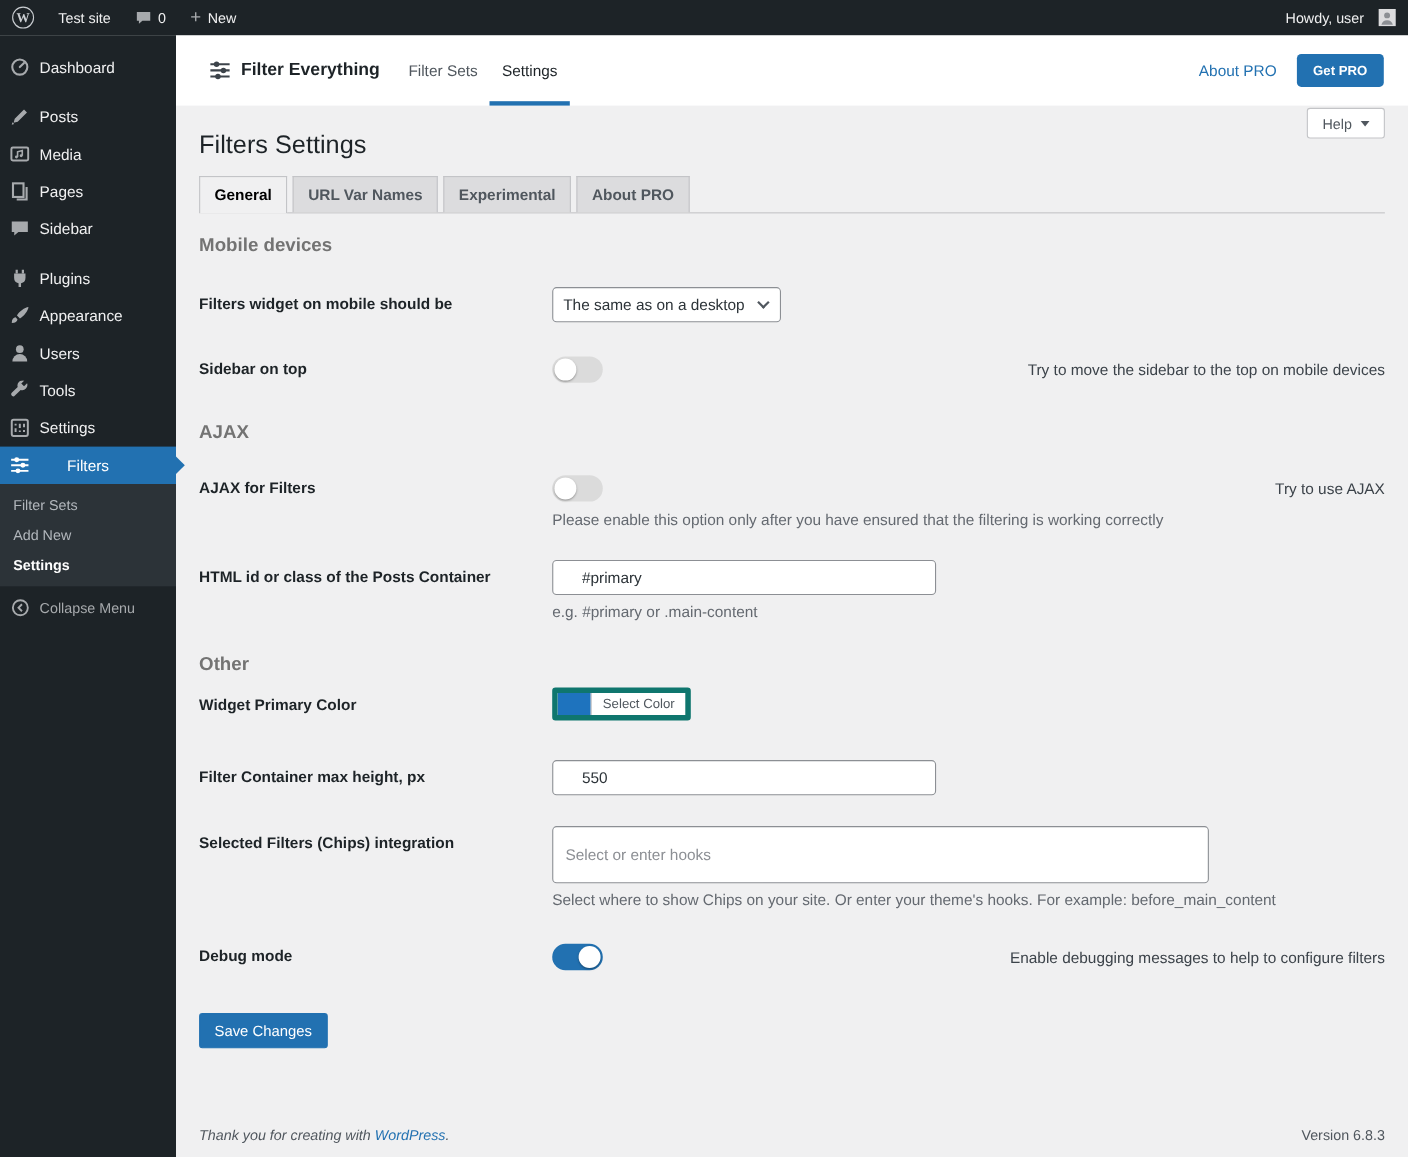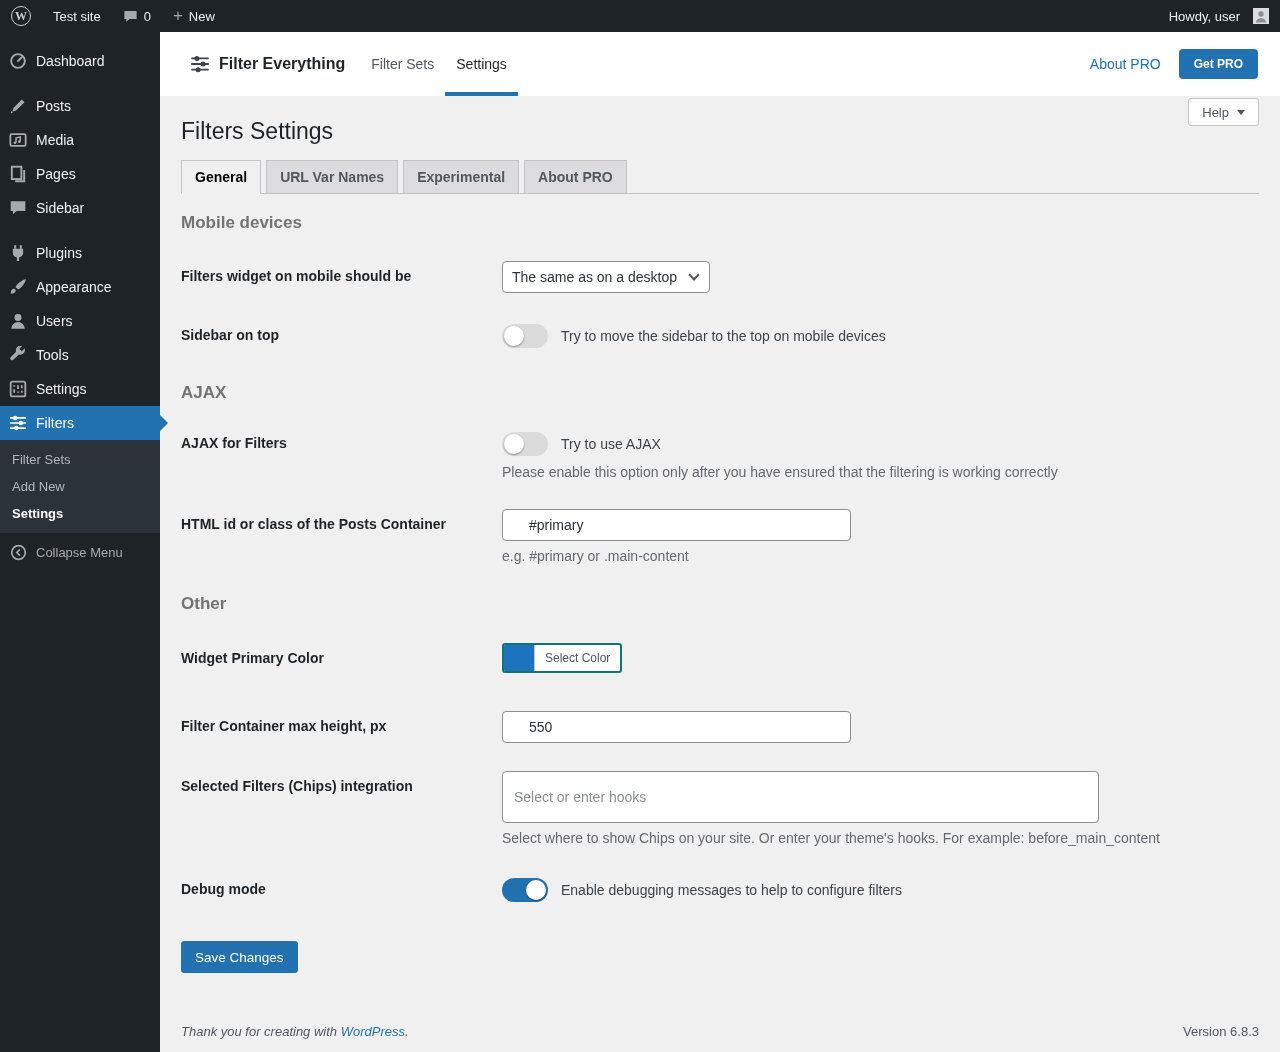--- a/index.html
+++ b/index.html
@@ -14,21 +14,21 @@
   .wp-logo { width:20px; height:20px; border-radius:50%; border:1.5px solid #c9cdd1; color:#c9cdd1; display:flex; align-items:center; justify-content:center; font-size:12px; font-weight:700; font-family:"Liberation Serif",serif; line-height:1; }
   .ab-icon { color:#a7aaad; display:flex; align-items:center; }
   .ab-plus { font-size:17px; color:#a7aaad; line-height:1; margin-top:-2px; }
   .avatar { width:16px; height:16px; display:inline-block; margin-left:7px; overflow:hidden; }
 
   
   .sidebar { position:absolute; top:32px; left:0; width:160px; height:1020px; background:#1d2327; z-index:50; }
   .menu { padding-top:12px; }
   .menu-item { display:flex; align-items:center; height:34px; color:#f0f0f1; font-size:14px; cursor:pointer; position:relative; }
   .mi-icon { width:36px; display:flex; justify-content:center; align-items:center; color:#a7aaad; flex:0 0 36px; }
-  .menu-item.active { background:#2271b1; color:#fff; }
+  .menu-item.active { background:#2271b1; color:#fff;gap:25px; }
   .menu-item.active .mi-icon { color:#fff; }
   .menu-item.active::after { content:""; position:absolute; right:-8px; top:50%; margin-top:-8px; border:8px solid transparent; border-left:8px solid #2271b1; border-right:0; }
   .menu-sep { height:11px; }
   .submenu { background:#2c3338; padding:6px 0; }
   .submenu-item { height:27px; display:flex; align-items:center; padding:0 12px; font-size:13px; color:#b2b7bc; cursor:pointer; }
   .submenu-item.current { color:#fff; font-weight:700; }
   .collapse-btn { margin-top:2px; display:flex; align-items:center; height:34px; color:#a7aaad; font-size:13px; cursor:pointer; }
 
   
   .main { position:absolute; left:160px; top:32px; width:1120px; height:1020px; background:#f0f0f1; }
@@ -58,45 +58,45 @@
   .st-ajax { margin-top:35px; }
   .st-other { margin-top:30px; }
 
   .row { display:flex; align-items:flex-start; }
   .row-label { flex:0 0 321px; font-size:14px; font-weight:700; color:#1d2327; padding-top:7px; }
   .row-field { flex:1; }
   .r-select { margin-top:28px; }
   .r-sidebartop { margin-top:31px; }
   .r-ajax { margin-top:29px; }
   .r-container { margin-top:29px; }
-  .r-color { margin-top:29px; }
+  .r-color { margin-top:11px; }
   .r-maxheight { margin-top:36px; }
   .r-chips { margin-top:28px; }
   .r-debug { margin-top:32px; }
   .toggle-row .row-label { padding-top:3px; }
 
   .select-wrap { position:relative; display:inline-block; }
   .wp-select { appearance:none; -webkit-appearance:none; min-width:198px; height:32px; padding:0 32px 0 9px; border:1px solid #8c8f94; border-radius:4px; background:#fff; font-size:14px; color:#2c3338; font-family:inherit; cursor:pointer; }
   .select-caret { position:absolute; right:12px; top:10px; width:8px; height:8px; border-right:2px solid #50575e; border-bottom:2px solid #50575e; transform:rotate(45deg); pointer-events:none; }
 
-  .toggle-line { display:flex; align-items:center; gap:13px; }
+  .toggle-line { display:flex; align-items:center; gap:13px;justify-content:space-between; }
   .toggle { width:46px; height:24px; border-radius:12px; background:#dbdbdb; position:relative; cursor:pointer; flex:0 0 46px; display:inline-block; }
   .toggle .knob { position:absolute; top:2px; left:2px; width:20px; height:20px; border-radius:50%; background:#fff; box-shadow:0 1px 2px rgba(0,0,0,.35); }
   .toggle.on { background:#2271b1; }
   .toggle.on .knob { left:auto; right:2px; }
   .toggle-text { font-size:14px; color:#3c434a; }
 
   .description { margin-top:8px; font-size:14px; color:#646970; }
   .desc-tight { margin-top:7px; }
 
   .text-input { width:349px; height:32px; border:1px solid #8c8f94; border-radius:4px; padding:0 26px; font-size:14px; color:#2c3338; background:#fff; font-family:inherit; }
   .text-input::placeholder { color:#8c8f94; }
   .chips-input { width:597px; height:52px; padding:0 11px; }
 
-  .color-btn { display:inline-flex; align-items:stretch; height:30px; border:2px solid #0f766e; border-radius:3px; overflow:hidden; background:#fff; cursor:pointer; }
+  .color-btn { display:inline-flex; align-items:stretch; height:30px; border:5px solid #0f766e; border-radius:3px; overflow:hidden; background:#fff; cursor:pointer; }
   .swatch { width:30px; background:#1e73be; }
   .color-label { display:flex; align-items:center; padding:0 10px; font-size:12px; color:#50575e; border-left:1px solid #c3c4c7; }
 
   .save-btn { margin-top:39px; background:#2271b1; border:1px solid #2271b1; color:#fff; border-radius:3px; height:32px; padding:0 13px; font-size:13.5px; cursor:pointer; font-family:inherit; }
 
   .footer { position:absolute; left:21px; right:21px; bottom:13px; display:flex; justify-content:space-between; font-size:13px; color:#50575e; }
   .footer-left { font-style:italic; }
   .footer-left a { color:#2271b1; cursor:pointer; }
 </style>
 </head>

